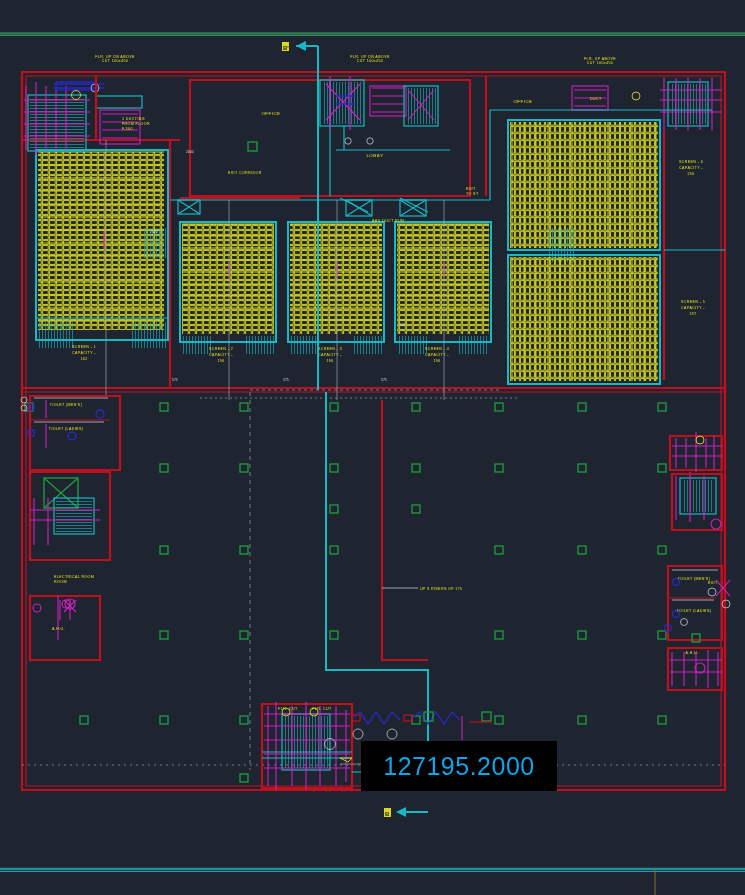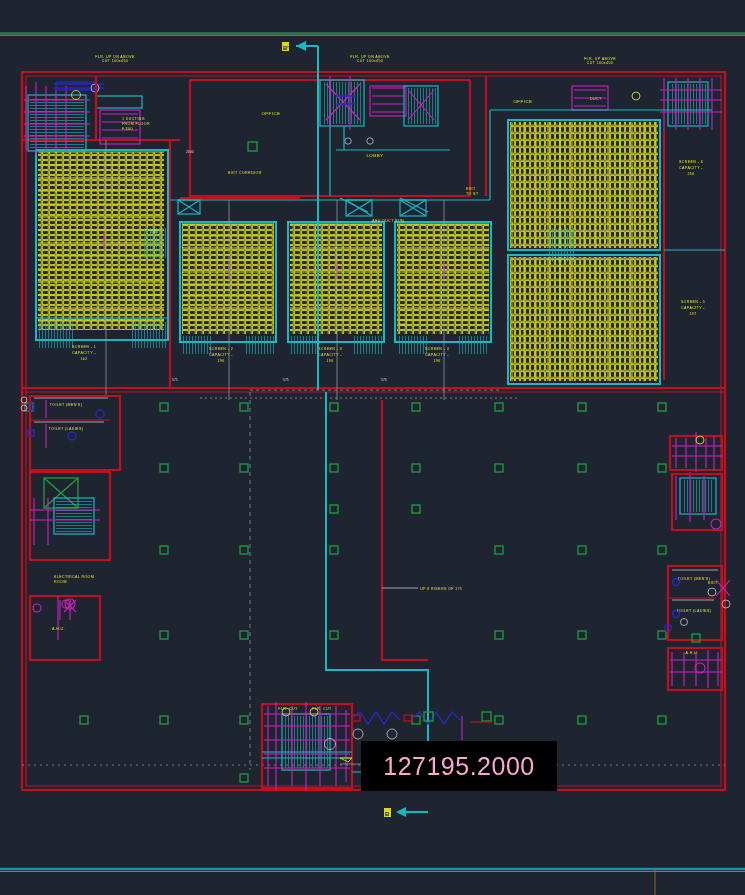--- a/index.html
+++ b/index.html
@@ -3,21 +3,21 @@
 <meta charset="utf-8">
 <style>
   html,body{margin:0;padding:0;background:#1b2430;}
   body{width:745px;height:895px;overflow:hidden;
        font-family:"Liberation Sans",sans-serif;}
   #stage{position:relative;width:745px;height:895px;background:#1e2530;}
   #cad{position:absolute;inset:0;}
   
   #measure{
     position:absolute;left:361px;top:741px;width:196px;height:50px;
-    background:#000;color:#f9a8d4;display:flex;align-items:center;
+    background:#000;color:#0ea5e9;display:flex;align-items:center;
     justify-content:center;font-size:25px;letter-spacing:.5px;
     font-family:"Liberation Sans",sans-serif;
   }
 </style>
 </head>
 <body>
 
 <div id="stage">
 
   <svg id="cad" viewBox="0 0 745 895">

